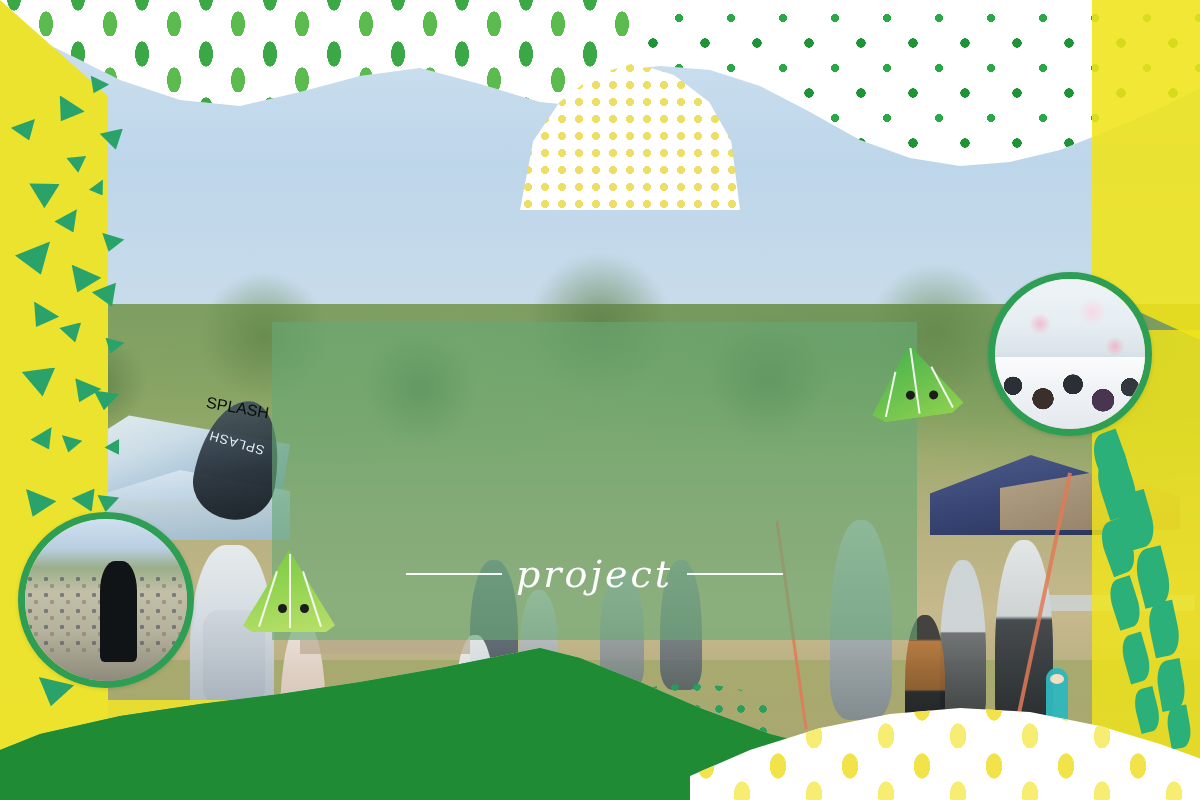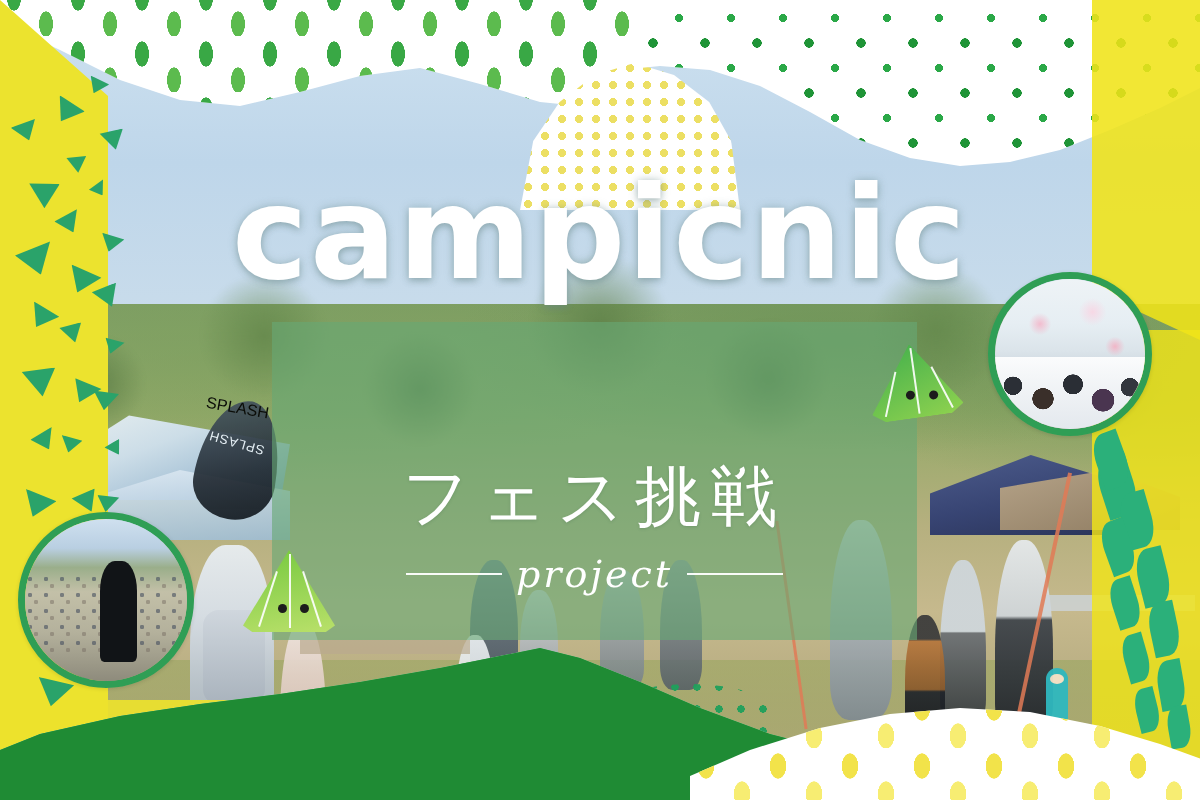--- a/index.html
+++ b/index.html
@@ -410,25 +410,23 @@
       <div class="rleaf" style="left: 1136px; top: 688px; width: 22px; height: 44px; transform: rotate(-14deg);"></div>
       <div class="rleaf" style="left: 1168px; top: 706px; width: 22px; height: 42px; transform: rotate(-10deg);"></div>
       <div class="rleaf" style="left: 1096px; top: 432px; width: 30px; height: 56px; transform: rotate(-20deg);"></div>
     </div>
 
   <div class="bot-dots-green"></div>
   <div class="bot-dashes"></div>
   <div class="bot-dashes2"></div>
   <div class="bot-leaves-yellow"></div>
 
-  <div class="brand">campicnic</div>
 
   <div class="panel"></div>
 
-  <div class="jp2">フェス挑戦</div>
 
   <div class="project-row">
     <span class="rule"></span>
     <span class="project">project</span>
     <span class="rule"></span>
   </div>
 
   <div class="badge badge-right">
     <div class="badge-inner photo-crowd"></div>
   </div>

